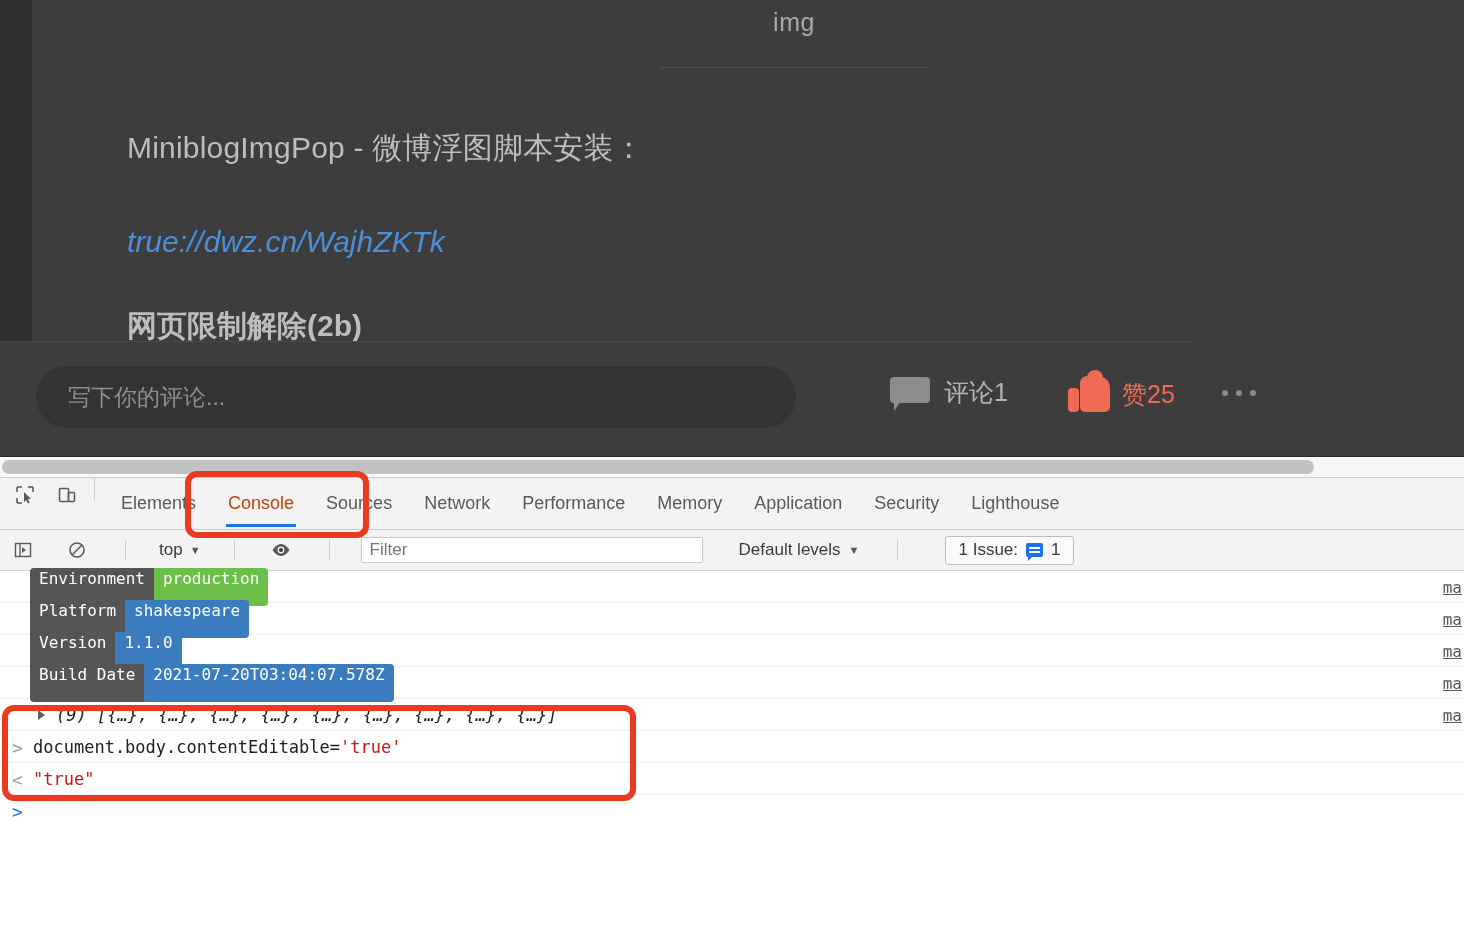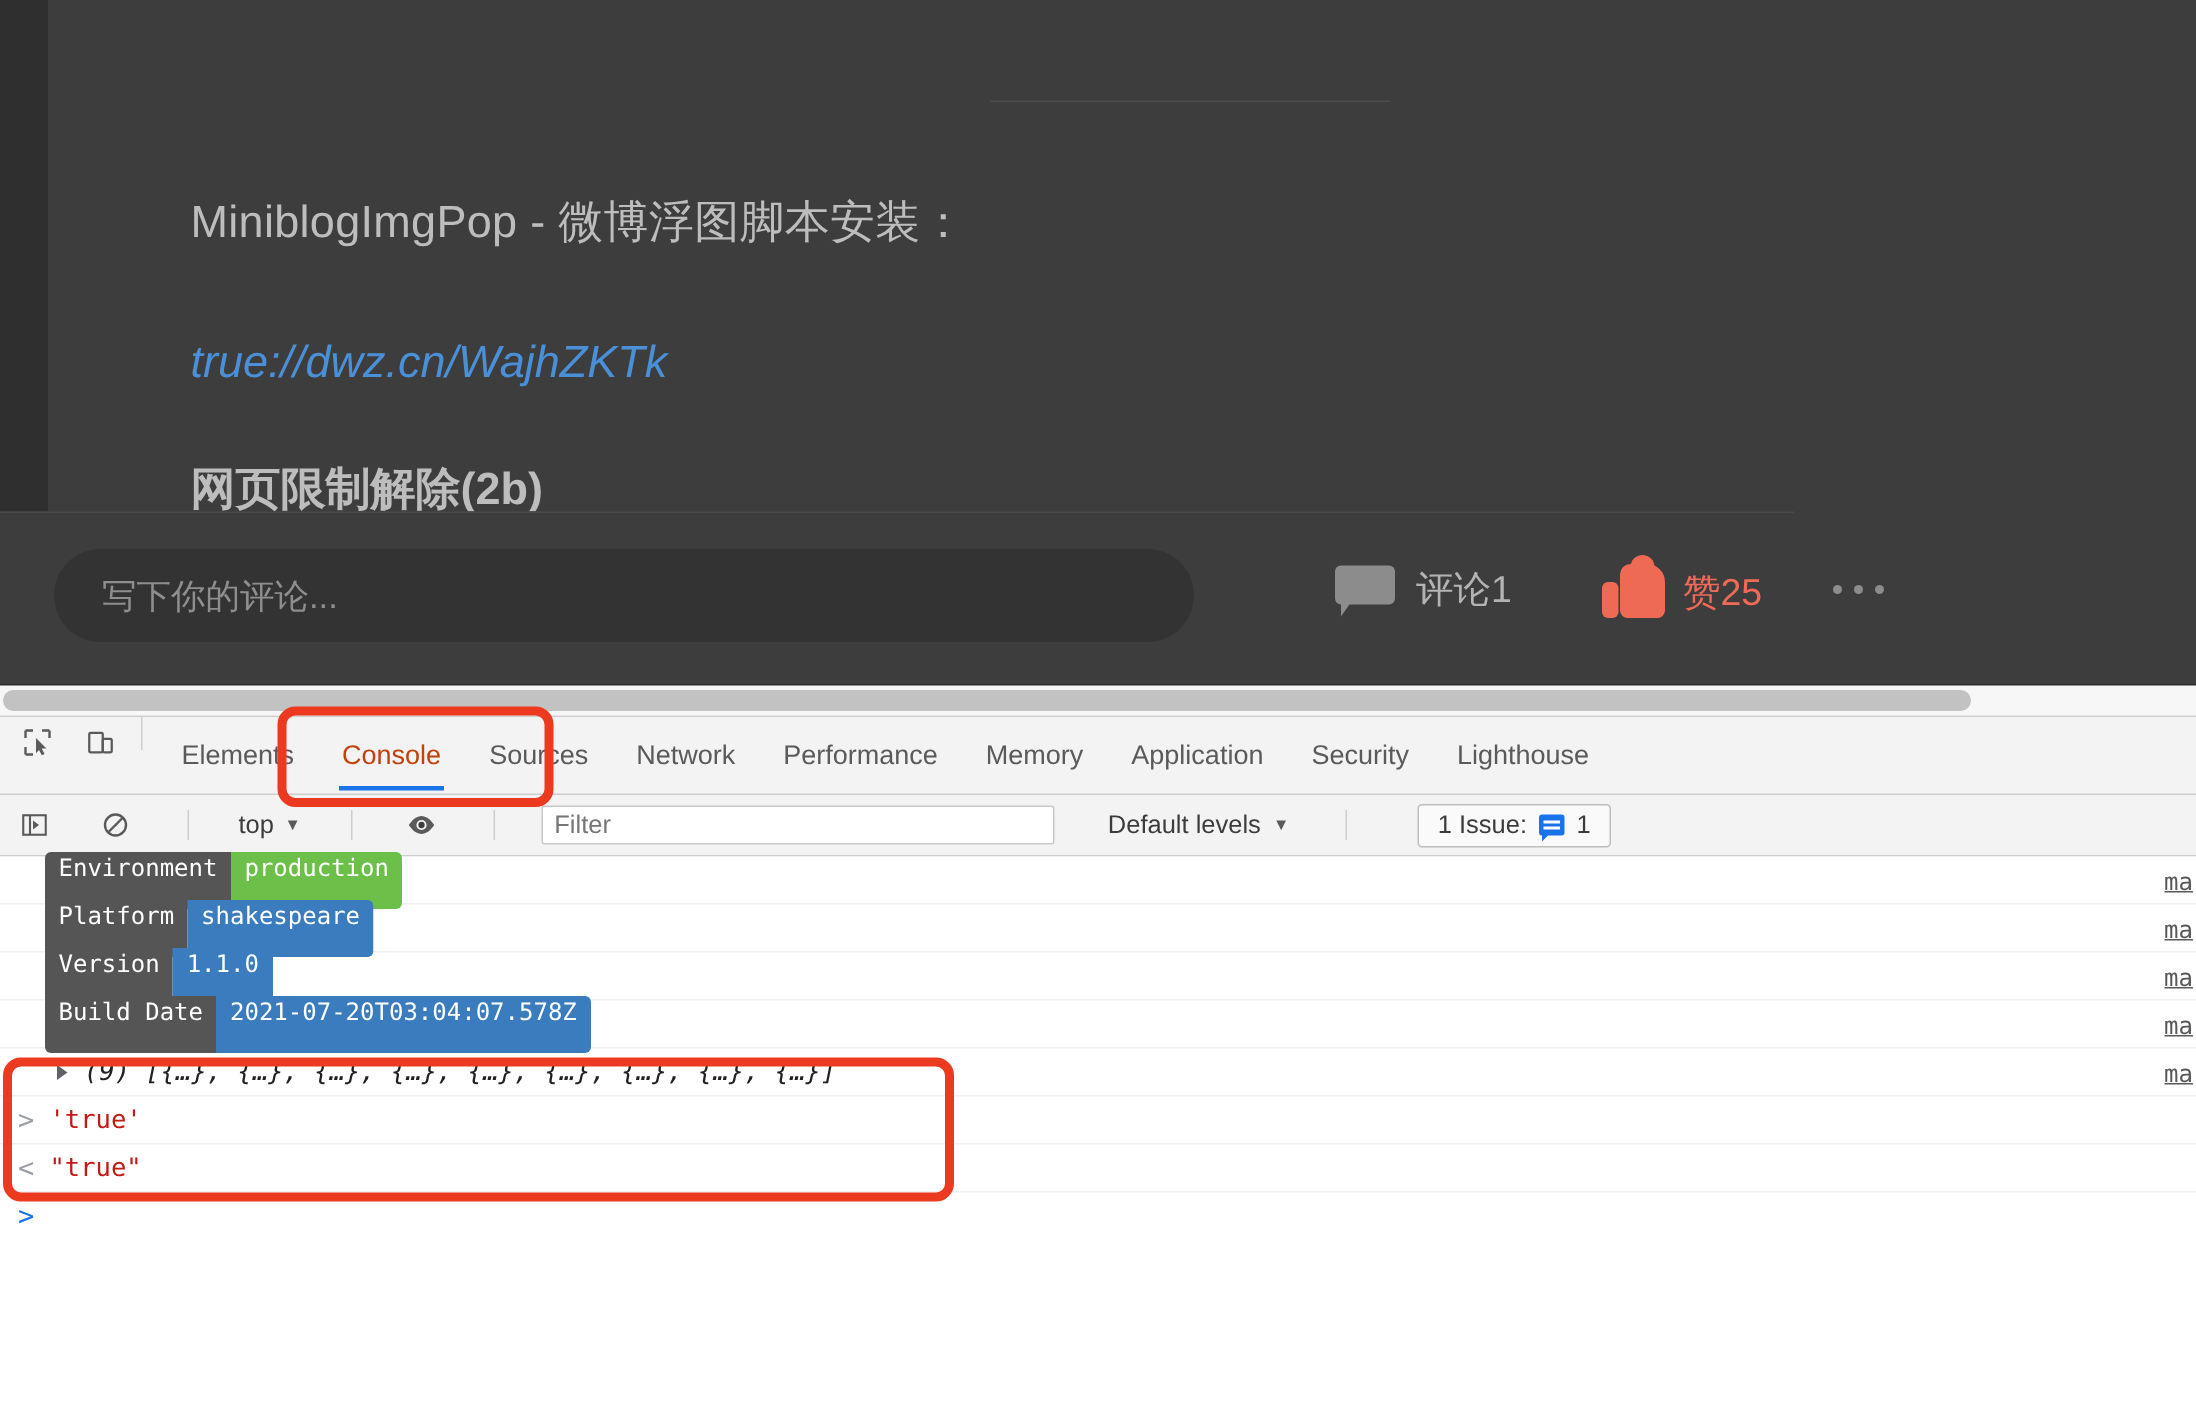--- a/index.html
+++ b/index.html
@@ -476,20 +476,21 @@
   }
 
   svg { display: block; }
 </style>
 </head>
 <body>
 
 <div class="page-area">
   <div class="page-left-strip"></div>
   <div class="page-content">
+    <div class="img-placeholder">img</div>
     <div class="img-rule"></div>
     <div class="post-title">MiniblogImgPop - 微博浮图脚本安装：</div>
     <a class="post-link" href="#">true://dwz.cn/WajhZKTk</a>
     <div class="post-subtitle">网页限制解除(2b)</div>
   </div>
 </div>
 
 <div class="comment-bar">
   <input class="comment-input" type="text" placeholder="写下你的评论..." style="">
 
@@ -625,20 +626,21 @@
     </div>
 
     <div class="log-row row-array">
       <span class="arr-disclosure"></span>
       <span class="mono">(9) [{…}, {…}, {…}, {…}, {…}, {…}, {…}, {…}, {…}]</span>
       <span class="src-link">ma</span>
     </div>
 
     <div class="log-row eval-row">
       <span class="prompt-in">&gt;</span>
+      <span class="mono tok-plain">document.body.contentEditable=</span>
         <span class="mono tok-str">'true'</span>
     </div>
 
     <div class="log-row eval-row">
       <span class="prompt-out">&lt;</span>
       <span class="mono result-str">"true"</span>
     </div>
 
     <div class="console-prompt-row">
       <span class="caret-in">&gt;</span>

